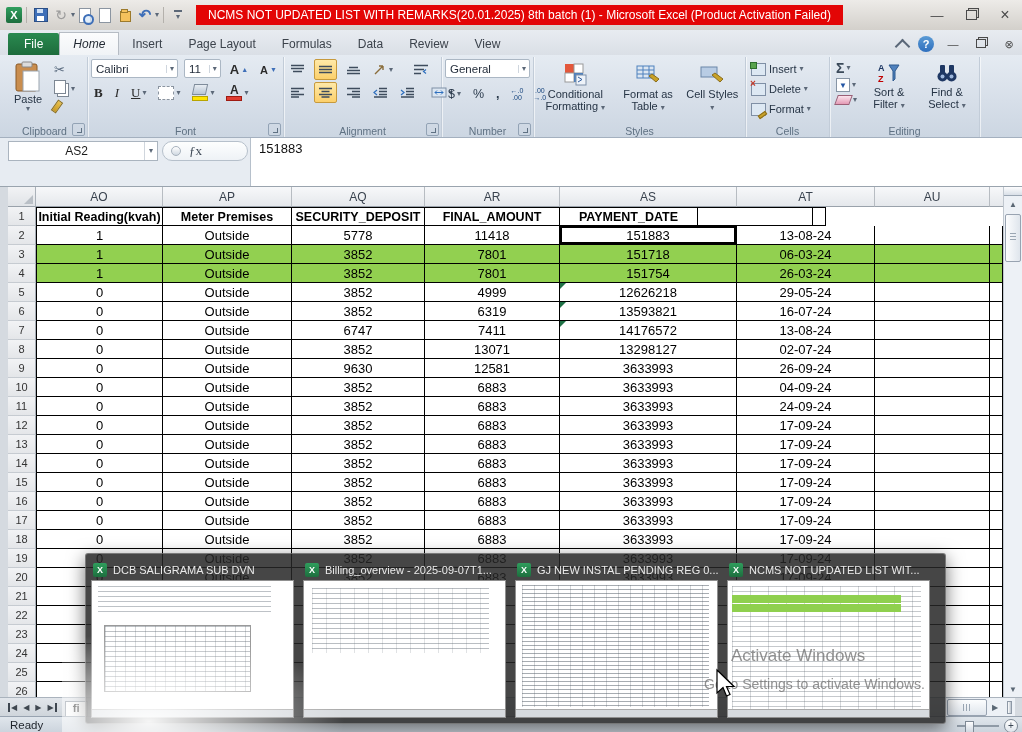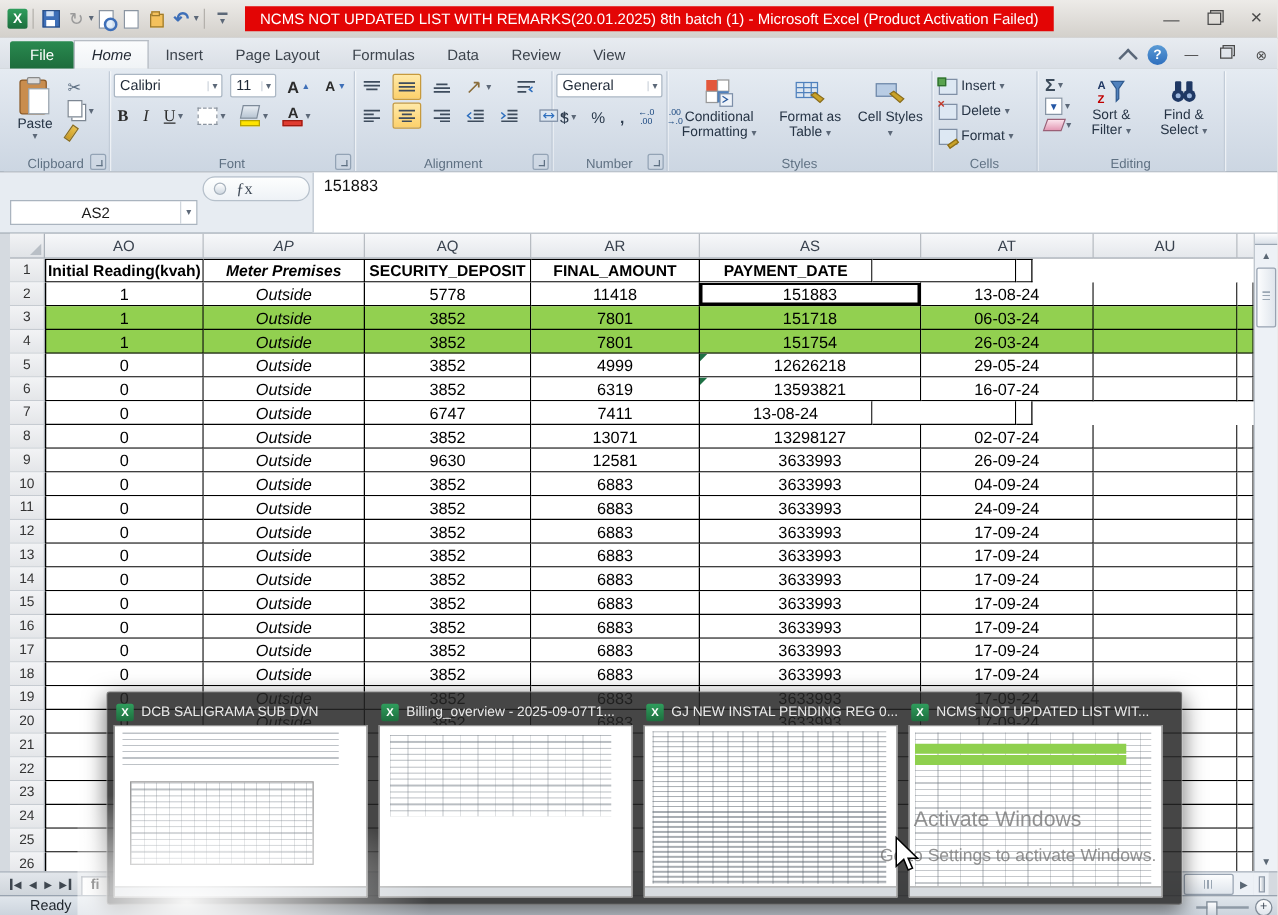--- a/index.html
+++ b/index.html
@@ -100,38 +100,38 @@
 
   
   .sigma{font-size:14px;font-weight:bold;color:#3b4a5a;line-height:14px;}
   .fillico{width:12px;height:12px;border:1px solid #8795a5;background:#fff;color:#2456a4;font-size:8px;
     display:flex;align-items:center;justify-content:center;}
   .erico{width:13px;height:8px;background:linear-gradient(#fbe3ec,#e49ab5);border:1px solid #9b5f76;transform:skewX(-20deg);}
 
   
   .fbar{position:absolute;left:0;top:138px;right:0;height:49px;background:#e7ecf2;border-bottom:1px solid #9aa4ae;box-sizing:border-box;}
   .namebox{position:absolute;left:8px;top:3px;width:150px;height:20px;background:#fff;border:1px solid #aab4bf;
-    display:flex;align-items:center;font-size:12px;color:#1b1b1b;box-sizing:border-box;margin-top:19px;}
+    display:flex;align-items:center;font-size:12px;color:#1b1b1b;box-sizing:border-box;}
   .namebox .nm{flex:1;text-align:center;}
   .namebox .caret{padding:0 4px;border-left:1px solid #d0d6dd;height:100%;display:flex;align-items:center;}
   .fxpill{position:absolute;left:162px;top:3px;width:86px;height:20px;background:linear-gradient(#fdfefe,#eef2f6);
     border:1px solid #b6c0cb;border-radius:10px 10px 10px 10px;display:flex;align-items:center;box-sizing:border-box;}
   .fxdot{width:8px;height:8px;border-radius:50%;background:linear-gradient(#fff,#cfd8e1);border:1px solid #a7b2bd;margin:0 8px 0 8px;}
   .fx{font-family:"Liberation Serif",serif;font-size:13px;color:#3c4754;}
   .fcontent{position:absolute;left:250px;top:0;right:0;bottom:0;background:#fff;border-left:1px solid #b6c0cb;
     font-size:13px;color:#111;padding:3px 8px;box-sizing:border-box;}
 
   
   .frame-l{position:absolute;left:0;top:187px;width:8px;bottom:16px;background:#d5dae0;}
   .chdr{position:absolute;left:8px;top:187px;width:995px;height:20px;display:flex;background:linear-gradient(#f7f8fa,#e4e7eb);text-align:right;}
   .corner{width:28px;height:100%;border-right:1px solid #aab1b9;border-bottom:1px solid #9aa2ab;position:relative;background:linear-gradient(#f2f3f5,#e0e3e7);box-sizing:border-box;flex:none;}
   .corner::after{content:"";position:absolute;right:2px;bottom:2px;border-left:9px solid transparent;border-bottom:9px solid #b9bfc6;}
   .ch{height:100%;border-right:1px solid #b7bcc2;border-bottom:1px solid #9aa2ab;box-sizing:border-box;
     display:flex;align-items:center;justify-content:center;font-size:12px;color:#39424e;flex:none;}
-  .c0{width:127px;}.c1{width:129px;font-style:italic;}.c2{width:133px;}.c3{width:135px;}
+  .c0{width:127px;}.c1{width:129px;}.c2{width:133px;}.c3{width:135px;}
   .c4{width:177px;}.c5{width:138px;}.c6{width:115px;}.c7{width:13px;border-right:none;}
   .gridwrap{position:absolute;left:8px;top:207px;width:995px;height:490px;overflow:hidden;background:#fff;}
   .grow{display:flex;height:19px;flex:none;}
   .rnum{width:28px;height:100%;background:linear-gradient(#f2f3f5,#e4e6e9);border-right:1px solid #a6adb5;border-bottom:1px solid #c6cbd1;
     font-size:11px;color:#333;display:flex;align-items:center;justify-content:center;box-sizing:border-box;flex:none;}
   .gcell{height:100%;border-right:1px solid #000;border-bottom:1px solid #000;box-sizing:border-box;background:#fff;
     font-size:13px;color:#000;display:flex;align-items:center;justify-content:center;position:relative;flex:none;overflow:hidden;white-space:nowrap;}
   .gcell.c0{border-left:1px solid #000;}
   .grow.green .gcell{background:#92d050;}
   .grow.hrow .gcell{border-top:1px solid #000;font-weight:bold;font-size:12.5px;}
@@ -159,21 +159,21 @@
   .hthumb{width:38px;height:15px;margin-left:1px;background:linear-gradient(#fcfdfe,#dfe5ec);border:1px solid #98a3b1;border-radius:2px;position:relative;}
   .hthumb::after{content:"";position:absolute;top:4px;bottom:4px;left:15px;width:8px;
     background:repeating-linear-gradient(to right,#9aa6b3 0 1px,transparent 1px 3px);}
   .harrow{flex:1;text-align:center;font-size:8px;color:#5a6774;}
   .hsplit{position:absolute;left:1003px;top:697px;width:12px;height:19px;background:#edf1f6;border-top:1px solid #aab3bd;display:flex;align-items:center;justify-content:center;box-sizing:border-box;}
   .hsplit::after{content:"";width:3px;height:11px;background:linear-gradient(90deg,#fff,#b9c2cc);border:1px solid #8e99a7;}
   .hcorner{position:absolute;left:1015px;top:697px;width:7px;height:19px;background:#d5dae0;border-top:1px solid #aab3bd;box-sizing:border-box;}
 
   
   .statusbar{position:absolute;left:0;top:716px;right:0;height:16px;background:linear-gradient(#e0e6ec,#ccd4dd);
-    border-top:1px solid #98a3b0;box-sizing:border-box;font-size:11.5px;color:#1e242b;display:flex;align-items:center;padding-left:24px;}
+    border-top:1px solid #98a3b0;box-sizing:border-box;font-size:11.5px;color:#1e242b;display:flex;align-items:center;padding-left:10px;}
   .zoomctl{position:absolute;right:4px;top:719px;display:flex;align-items:center;gap:5px;}
   .ztrack{width:42px;height:2px;background:#8f9aa6;position:relative;}
   .zthumb{position:absolute;left:8px;top:-4px;width:7px;height:10px;background:linear-gradient(#fdfdfe,#cfd7e0);border:1px solid #7f8a96;}
   .zplus{width:12px;height:12px;border-radius:50%;border:1px solid #7f8a96;background:linear-gradient(#fff,#dfe5ec);
     color:#3c4754;font-size:10px;line-height:10px;display:flex;align-items:center;justify-content:center;}
 
   
   .peek{position:absolute;left:85px;top:553px;width:861px;height:171px;background:rgba(38,38,38,.85);
     border:1px solid rgba(255,255,255,.28);border-radius:3px;box-shadow:0 5px 18px rgba(0,0,0,.55);
     display:flex;gap:9px;padding:5px;box-sizing:border-box;z-index:50;}
@@ -624,20 +624,21 @@
         <div class="gcell c5">16-07-24</div>
         <div class="gcell c6"></div>
         <div class="gcell c7"></div>
       </div>
       <div class="grow">
         <div class="rnum">7</div>
         <div class="gcell c0">0</div>
         <div class="gcell c1">Outside</div>
         <div class="gcell c2">6747</div>
         <div class="gcell c3">7411</div>
+        <div class="gcell c4 tri">14176572</div>
         <div class="gcell c5">13-08-24</div>
         <div class="gcell c6"></div>
         <div class="gcell c7"></div>
       </div>
       <div class="grow">
         <div class="rnum">8</div>
         <div class="gcell c0">0</div>
         <div class="gcell c1">Outside</div>
         <div class="gcell c2">3852</div>
         <div class="gcell c3">13071</div>

